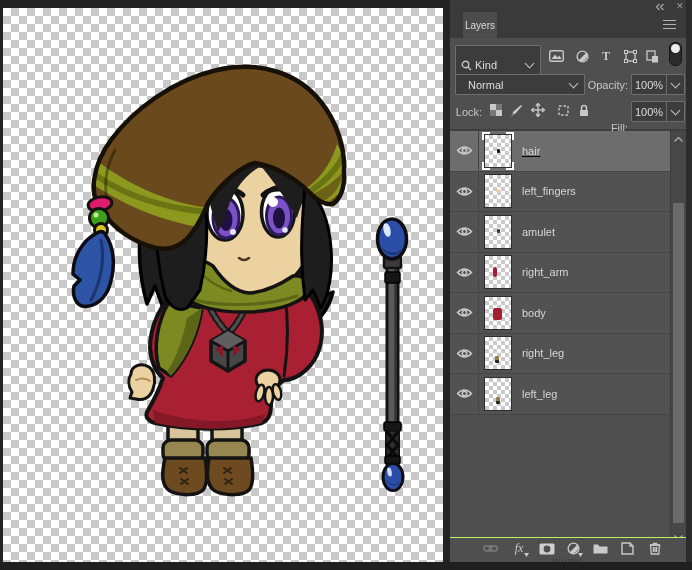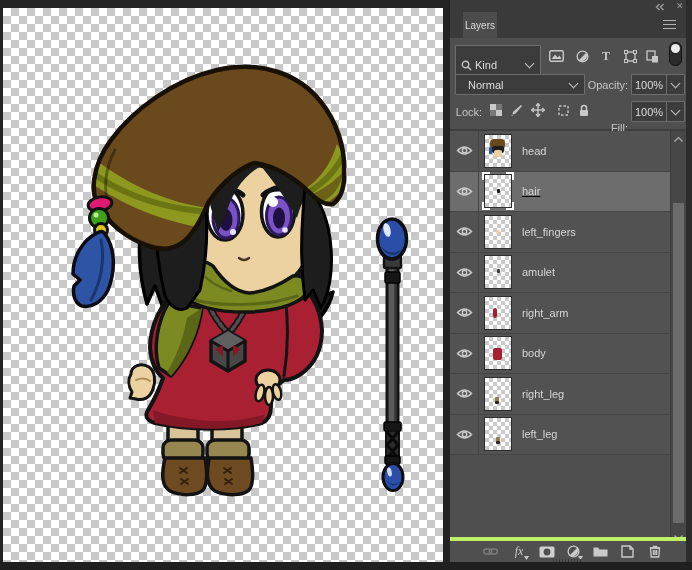--- a/index.html
+++ b/index.html
@@ -50,21 +50,21 @@
   .c3{right:-3px;bottom:-3px;border-left:none;border-top:none;}
   .layer-name{margin-left:10px;color:#d6d6d6;font-size:11px;}
   
   #scrollbar{position:absolute;left:220px;top:131px;width:16px;height:414px;background:var(--c-scroll-track);
              border-left:1px solid #3c3c3c;box-sizing:border-box;}
   .sb-arrow{position:absolute;left:0;width:100%;height:16px;display:flex;align-items:center;justify-content:center;cursor:pointer;}
   .sb-thumb{position:absolute;left:2px;top:72px;width:11px;height:320px;background:var(--c-scroll-thumb);
             border-radius:1px;cursor:pointer;}
   
   #toolbar{position:absolute;left:0;top:537px;width:236px;height:21px;background:var(--c-panel-bg);
-           border-top:4px solid #bef264;box-sizing:border-box;}
+           border-top:1px solid #bef264;box-sizing:border-box;}
   .tb{position:absolute;top:2px;width:20px;height:17px;display:flex;align-items:center;justify-content:center;cursor:pointer;}
   .grip{position:absolute;left:103px;top:559px;width:30px;height:4px;
         background:repeating-linear-gradient(90deg,#3a3a3a 0 1px,transparent 1px 3px);}
   .bottom-bar{position:absolute;left:0;top:562px;width:692px;height:8px;background:#1f1f1f;}
   svg{display:block;}
 </style>
 </head>
 <body>
 
 <div id="app">
@@ -335,35 +335,20 @@
       <div class="lbl" style="left:136px;top:84px;width:42px">Fill:</div>
       <div class="field" style="left:181px;top:63px;width:54px;height:21px">
         <span class="vbox-val">100%</span>
         <span class="vbox-chev">
             <span class="chev"></span>
           </span>
       </div>
     </div>
 
     <div id="layer-list">
-        <div class="layer-row">
-    <div class="eye-cell">
-      <svg width="17" height="11" viewBox="0 0 17 11">
-        <path d="M1.5 5.5 Q8.5 -1.5 15.5 5.5 Q8.5 12.5 1.5 5.5 Z" fill="none" stroke="#c9c9c9" stroke-width="1.5"></path>
-        <circle cx="8.5" cy="5.5" r="2.2" fill="none" stroke="#c9c9c9" stroke-width="1.4"></circle>
-      </svg>
-    </div>
-    <div class="thumb">
-            <div class="mark" style="left: 5px; top: 4px; width: 15px; height: 10px; background: rgb(106, 74, 29); border-radius: 4px;"></div>
-            <div class="mark" style="left: 7px; top: 11px; width: 12px; height: 7px; background: rgb(30, 30, 30); border-radius: 2px;"></div>
-            <div class="mark" style="left: 9px; top: 15px; width: 8px; height: 7px; background: rgb(236, 207, 160); border-radius: 2px;"></div>
-            <div class="mark" style="left: 4px; top: 12px; width: 3px; height: 7px; background: rgb(47, 84, 168); border-radius: 1px;"></div>
-          </div>
-    <span class="layer-name">head</span>
-  </div>
         <div class="layer-row selected">
     <div class="eye-cell">
       <svg width="17" height="11" viewBox="0 0 17 11">
         <path d="M1.5 5.5 Q8.5 -1.5 15.5 5.5 Q8.5 12.5 1.5 5.5 Z" fill="none" stroke="#c9c9c9" stroke-width="1.5"></path>
         <circle cx="8.5" cy="5.5" r="2.2" fill="none" stroke="#c9c9c9" stroke-width="1.4"></circle>
       </svg>
     </div>
     <div class="thumb">
             <div class="mark" style="left: 12px; top: 14px; width: 3px; height: 4px; background: rgb(26, 26, 26); border-radius: 1px;"></div>
             <div class="corner c0"></div>

